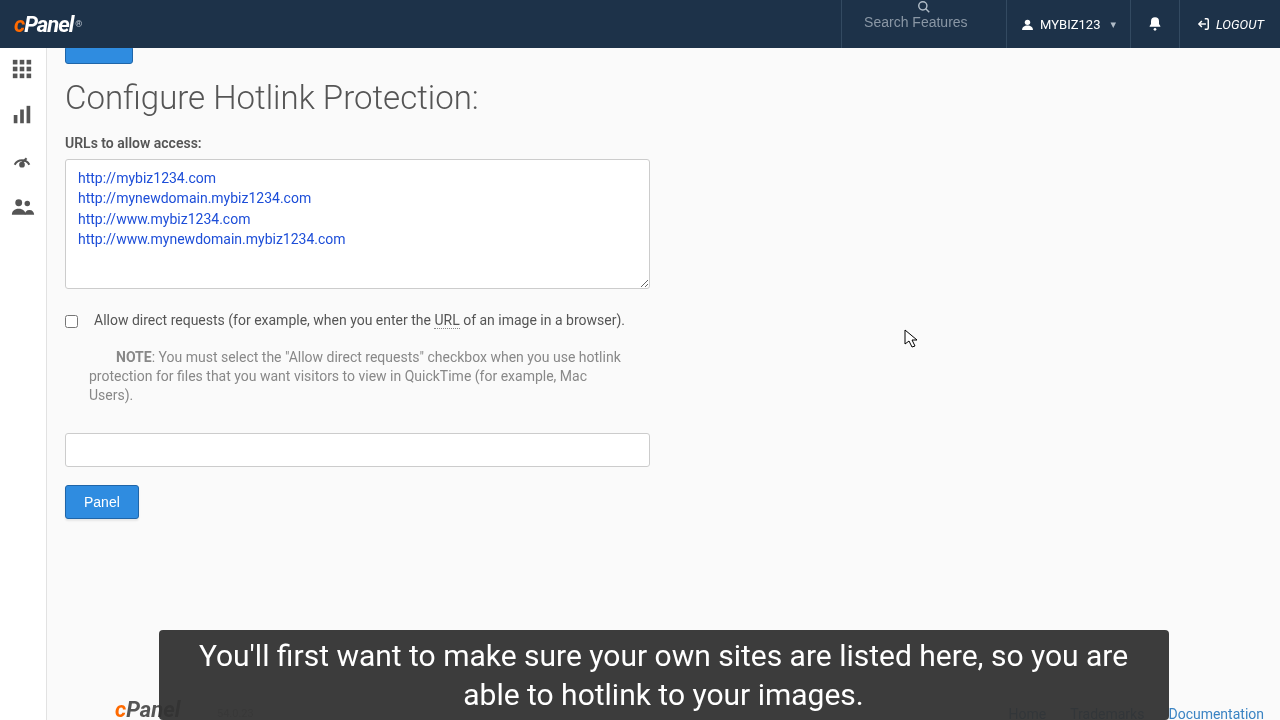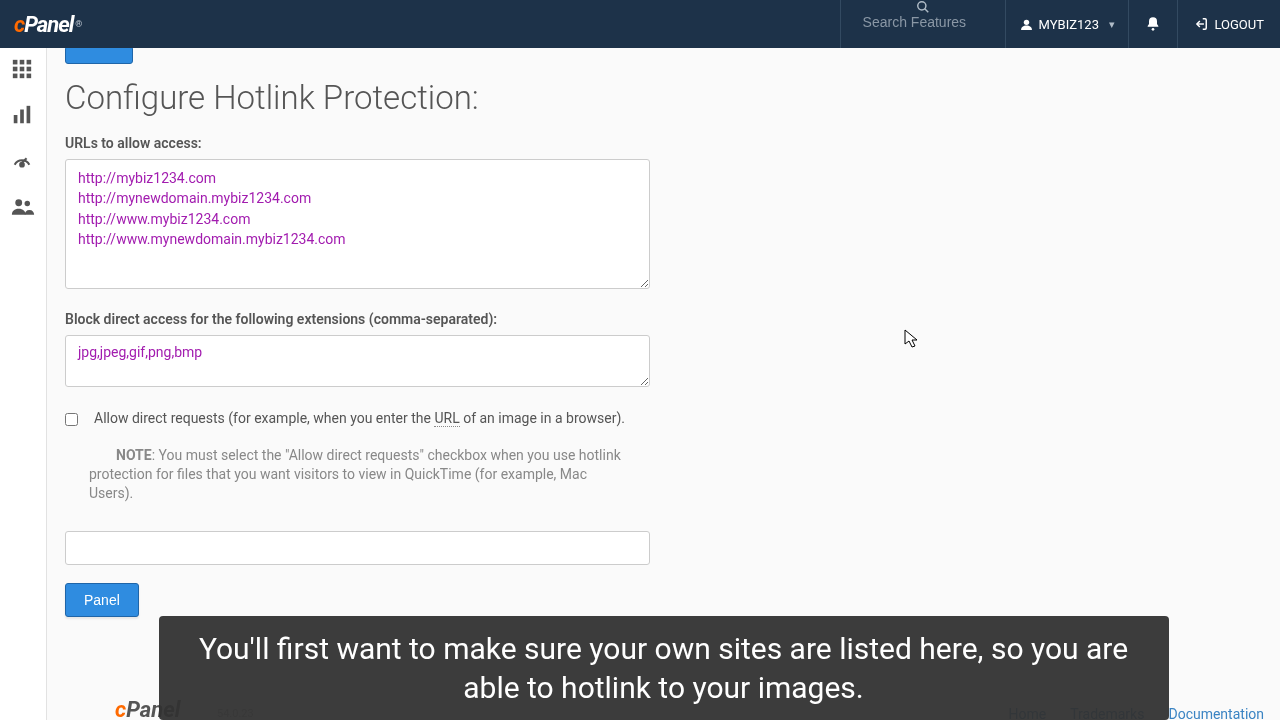--- a/index.html
+++ b/index.html
@@ -10,36 +10,36 @@
 .logo { display: flex; align-items: center; padding: 0 14px; font-weight: 700; font-style: italic; font-size: 22px; color: #fff; letter-spacing: -1px; }
 .logo .c-orange { color: #ff6a00; }
 .logo .registered { font-size: 9px; vertical-align: super; font-style: normal; margin-left: 2px; color:#b9c2cd;}
 .topbar-spacer { flex: 1; }
 .search-wrap { display: flex; align-items: center; border-left: 1px solid #334a61; height: 100%; padding: 0 12px; flex-direction: column; }
 .search-wrap input { background: transparent; border: none; color: #b0bcc7; font-size: 14px; width: 130px; outline: none; margin-left: 10px; }
 .search-wrap input::placeholder { color: #8a97a5; }
 .user-menu { display: flex; align-items: center; border-left: 1px solid #334a61; height: 100%; padding: 0 14px; font-size: 13px; color:#fff; cursor: pointer; }
 .user-menu .chevron { margin-left: 10px; font-size: 11px; color:#b0bcc7;}
 .bell-wrap { display: flex; align-items: center; border-left: 1px solid #334a61; height: 100%; padding: 0 16px; cursor:pointer;}
-.logout-wrap { display: flex; align-items: center; border-left: 1px solid #334a61; height: 100%; padding: 0 16px; font-size: 13px; cursor:pointer;}
+.logout-wrap { display: flex; align-items: center; border-left: 1px solid #334a61; height: 100%; padding: 0 16px; font-size: 13px; cursor:pointer;font-style:italic;}
 .icon { display: inline-block; }
 
 
 .layout { display: flex; height: calc(100% - 48px); border-radius: 19px; }
 .sidenav { width: 47px; background: #fff; border-right: 1px solid #e2e2e2; display: flex; flex-direction: column; align-items: center; padding-top: 10px; gap: 22px; }
 .sidenav .nav-icon { width: 24px; height: 24px; color:#555; cursor:pointer; }
 
 
 .content { flex: 1; padding: 0 18px 18px 18px; overflow-y: auto; position: relative; }
 .enable-stub { width: 68px; height: 18px; background:#2f8ce0; border:1px solid #1f65a8; border-radius:3px; margin-top:-2px;}
 .page-title { font-size: 33px; font-weight: 300; color: #555; margin: 14px 0 18px 0; }
 .field-label { font-weight: 600; font-size: 14px; margin-bottom: 8px; color:#555;}
 textarea.form-control, input.form-control {
   width: 585px; border: 1px solid #ccc; border-radius: 3px; padding: 8px 12px;
-  font-size: 14px; color: #a21caf; font-family: inherit; background:#fff; resize: both;
+  font-size: 14px; color: #1d4ed8; font-family: inherit; background:#fff; resize: both;
 }
 textarea.urls { height: 130px; line-height: 1.45; }
 textarea.exts { height: 52px; }
 .block { margin-bottom: 18px; }
 .checkbox-row { display: flex; align-items: center; gap: 16px; margin-bottom: 20px; }
 .checkbox-row input[type=checkbox] { margin-top: 4px; }
 .checkbox-row .label-text { font-size: 14px; color:#555;}
 .dotted { border-bottom: 1px dotted #888; }
 .note { margin-left: 24px; color: #888; font-size: 14px; max-width: 540px; line-height: 1.35; }
 .note .bold { font-weight: 700; color: #888; padding-left: 27px;}
@@ -47,21 +47,21 @@
 .submit-btn {
   background:#2f8ce0; color:#fff; border:1px solid #1f65a8; border-radius:3px;
   padding: 8px 18px; font-size: 14px; cursor:pointer; box-shadow: 0 2px 2px rgba(0,0,0,.08);
 }
 input.redirect { height: 34px; }
 
 
 .caption {
   position: absolute; left: 50%; transform: translateX(-50%); bottom: 0px;
   width: 1010px; background: rgba(50,50,50,.95); color:#fff; font-size: 30px;
-  text-align: center; padding: 13px 24px; border-radius: 4px; line-height: 1.3;
+  text-align: center; padding: 6px 24px; border-radius: 4px; line-height: 1.3;
 }
 
 
 .footer { position: absolute; bottom: -2px; right: 16px; display: flex; gap: 24px; font-size: 14px; }
 .footer a { color: #3b84c3; text-decoration: none; }
 .footer-logo { position: absolute; bottom: -2px; left: 68px; font-style: italic; font-weight: 700; color:#ff6a00; font-size:22px;}
 .footer-version { position:absolute; bottom:0; left:170px; font-size:11px; color:#aaa;}
 
 
 .cursor { position: absolute; left: 857px; top: 281px; pointer-events:none; }
@@ -161,24 +161,20 @@
     <h1 class="page-title">Configure Hotlink Protection:</h1>
 
     <div class="block">
       <div class="field-label">URLs to allow access:</div>
       <textarea class="form-control urls" style="">http://mybiz1234.com
 http://mynewdomain.mybiz1234.com
 http://www.mybiz1234.com
 http://www.mynewdomain.mybiz1234.com</textarea>
     </div>
 
-    <div class="block">
-      <div class="field-label">Block direct access for the following extensions (comma-separated):</div>
-      <textarea class="form-control exts" style="">jpg,jpeg,gif,png,bmp</textarea>
-    </div>
 
     <div class="block">
       <div class="checkbox-row">
         <input type="checkbox" style="">
         <span class="label-text">
           <span>Allow direct requests (for example, when you enter the </span><span class="dotted">URL</span><span> of an image in a browser).</span>
         </span>
       </div>
       <div class="note">
         <span class="bold">NOTE</span><span>: You </span><span class="italic">must</span><span> select the "Allow direct requests" checkbox when you use hotlink protection for files that you want visitors to view in QuickTime (for example, Mac Users).</span>

